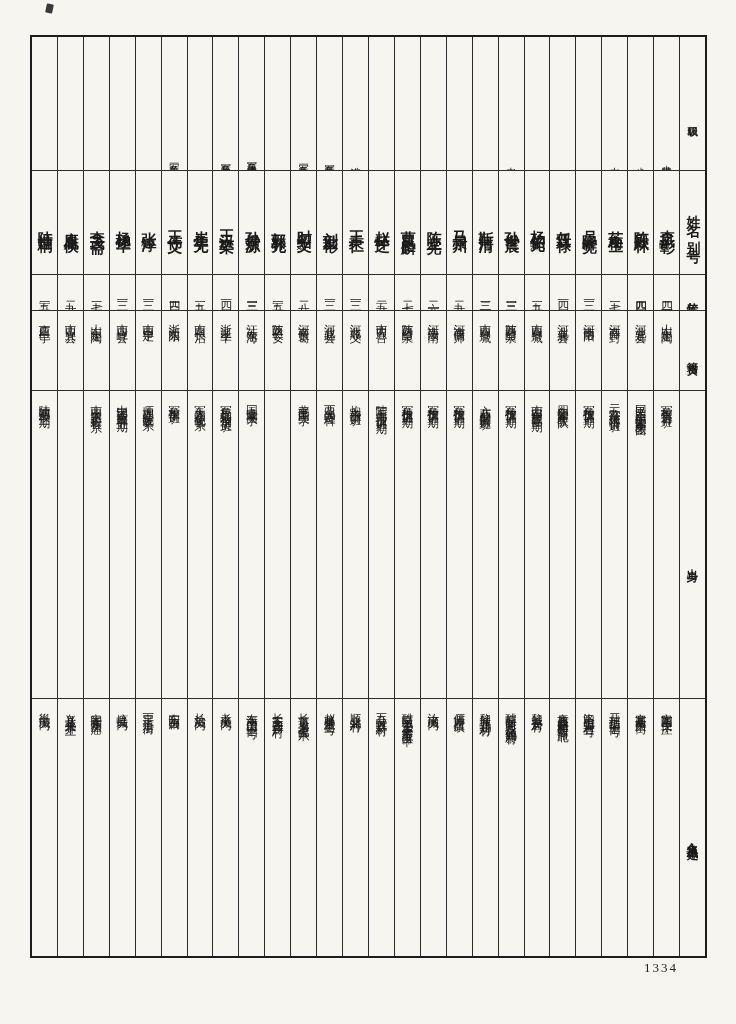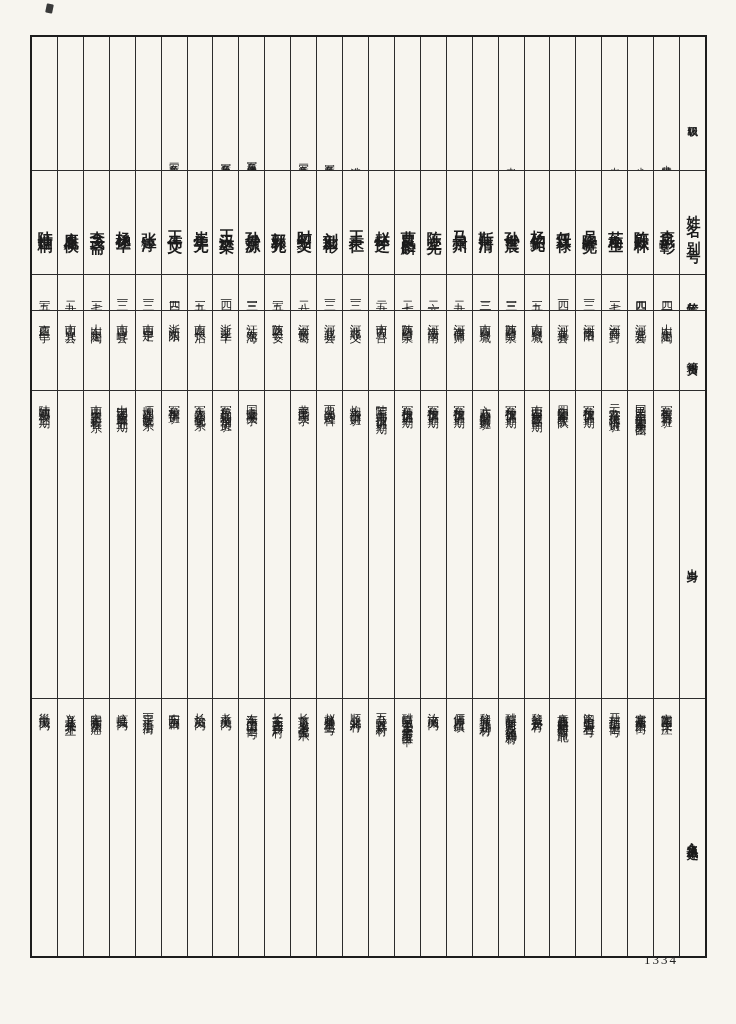--- a/index.html
+++ b/index.html
@@ -53,21 +53,21 @@
   .h-label{font-weight:700;}
   .h-rankjob{font-size:14px;letter-spacing:42px;padding-top:30px;}
   .h-name{font-size:14px;letter-spacing:9px;padding-top:6px;}
   .h-alias{font-size:14px;letter-spacing:9px;margin-top:8px;}
   .h-age{font-size:13px;letter-spacing:2px;}
   .h-native{font-size:13.5px;letter-spacing:14px;padding-top:10px;}
   .h-background{font-size:14px;letter-spacing:44px;padding-top:34px;}
   .h-address{font-size:14px;letter-spacing:24px;padding-top:18px;}
 
   .page-number{
-    position:absolute;right:58px;bottom:56px;
+    position:absolute;right:58px;bottom:48px;
     font-size:13px;letter-spacing:2px;color:#222;
     font-family:"Liberation Serif","DejaVu Serif",serif;
   }
 </style>
 </head>
 <body>
 
 <div class="scan-page"></div>
 <div class="scan-artifact"></div>
 

